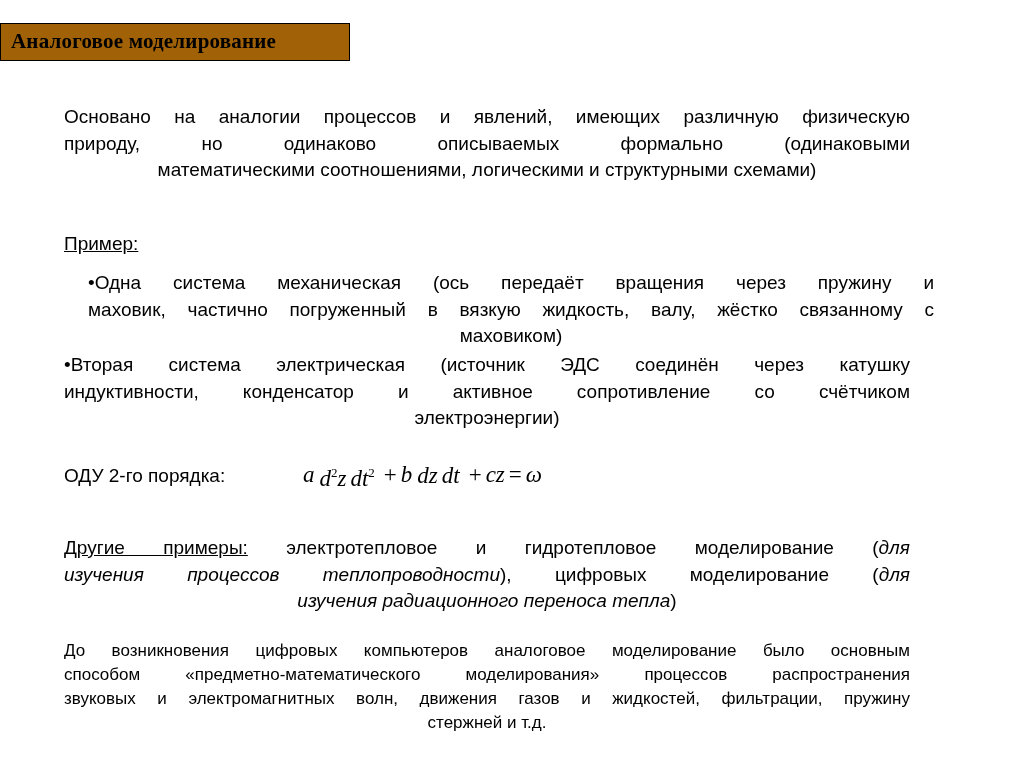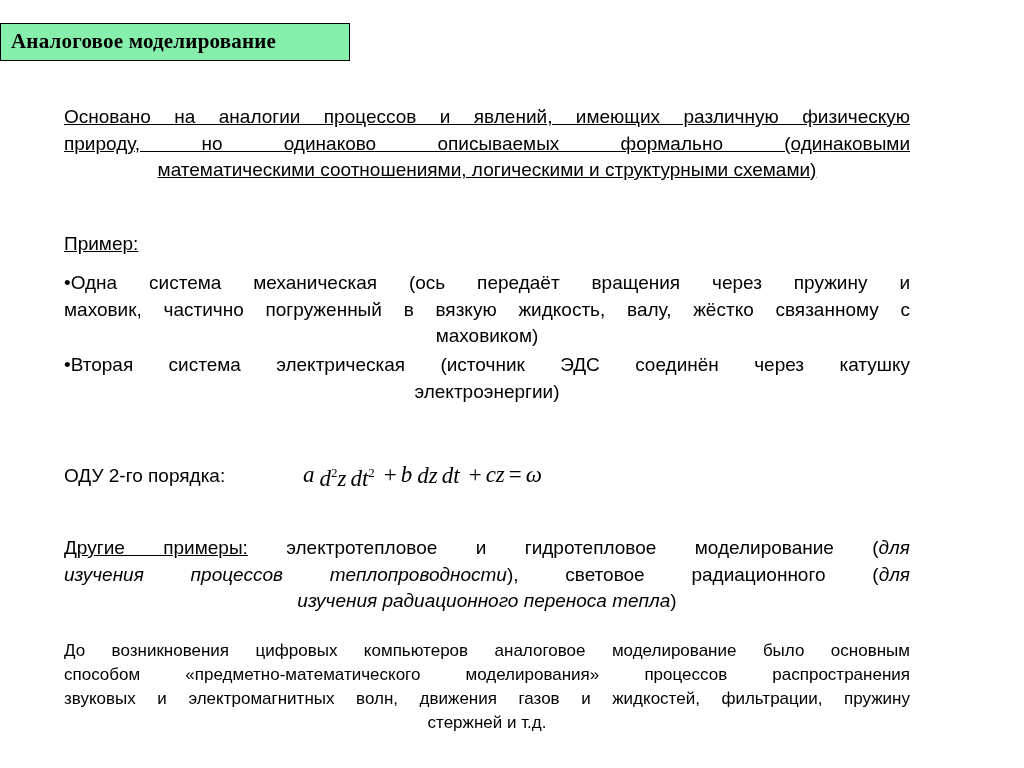--- a/index.html
+++ b/index.html
@@ -16,42 +16,42 @@
       font-family: "Liberation Sans", sans-serif;
     }
     .title-box {
       position: absolute;
       left: 0px;
       top: 23px;
       width: 350px;
       height: 38px;
       border: 1px solid #000;
       box-sizing: border-box;
-      background: #86efac;
+      background: #a16207;
     }
     .title-box span {
       position: absolute;
       left: 10px;
       top: 5px;
       font-family: "Liberation Serif", serif;
       font-weight: bold;
       font-size: 21px;
       letter-spacing: 0.2px;
     }
     .content {
       position: absolute;
       left: 64px;
       width: 846px;
       font-size: 19px;
       line-height: 26.5px;
       text-align: justify;
     }
-    .p-intro { top: 104px; text-decoration: underline; }
+    .p-intro { top: 104px; }
     .p-example-label { top: 231px; }
-    .p-mech { top: 270px; }
+    .p-mech { top: 270px; margin-left: 24px; }
     .p-elec { top: 352px; }
     .p-ode { top: 463px; width: auto; }
     .p-other { top: 535px; }
     .p-history { top: 639px; font-size: 17px; line-height: 24px; }
     .u { text-decoration: underline; }
     .i { font-style: italic; }
 
     .formula {
       position: absolute;
       left: 303px;
@@ -114,20 +114,21 @@
 </div>
 
 <div class="content p-mech">
   <span class="j-line">•Одна система механическая (ось передаёт вращения через пружину и</span>
   <span class="j-line">маховик, частично погруженный в вязкую жидкость, валу, жёстко связанному с</span>
   <span class="last-line">маховиком)</span>
 </div>
 
 <div class="content p-elec">
   <span class="j-line">•Вторая система электрическая (источник ЭДС соединён через катушку</span>
+  <span class="j-line">индуктивности, конденсатор и активное сопротивление со счётчиком</span>
   <span class="last-line">электроэнергии)</span>
 </div>
 
 <div class="content p-ode">
   <span>ОДУ 2-го порядка:</span>
 </div>
 
 <div class="formula">
   <span>a</span>
   <span class="frac">
@@ -143,21 +144,21 @@
     <span class="den">dt</span>
   </span>
   <span class="op">+</span>
   <span>cz</span>
   <span class="op">=</span>
   <span>ω</span>
 </div>
 
 <div class="content p-other">
   <span class="j-line"><span class="u">Другие примеры:</span><span> электротепловое и гидротепловое моделирование (</span><span class="i">для</span></span>
-  <span class="j-line"><span class="i">изучения процессов теплопроводности</span><span>), световое радиационного (</span><span class="i">для</span></span>
+  <span class="j-line"><span class="i">изучения процессов теплопроводности</span><span>), цифровых моделирование (</span><span class="i">для</span></span>
   <span class="last-line"><span class="i">изучения радиационного переноса тепла</span><span>)</span></span>
 </div>
 
 <div class="content p-history">
   <span class="j-line">До возникновения цифровых компьютеров аналоговое моделирование было основным</span>
   <span class="j-line">способом «предметно-математического моделирования» процессов распространения</span>
   <span class="j-line">звуковых и электромагнитных волн, движения газов и жидкостей, фильтрации, пружину</span>
   <span class="last-line">стержней и т.д.</span>
 </div>
 

